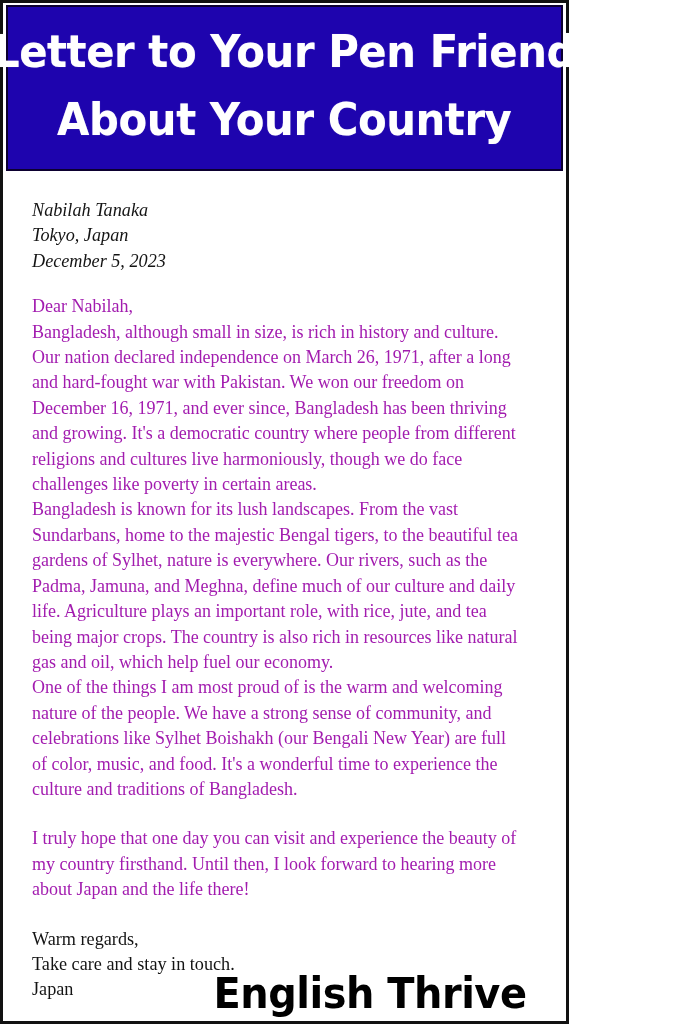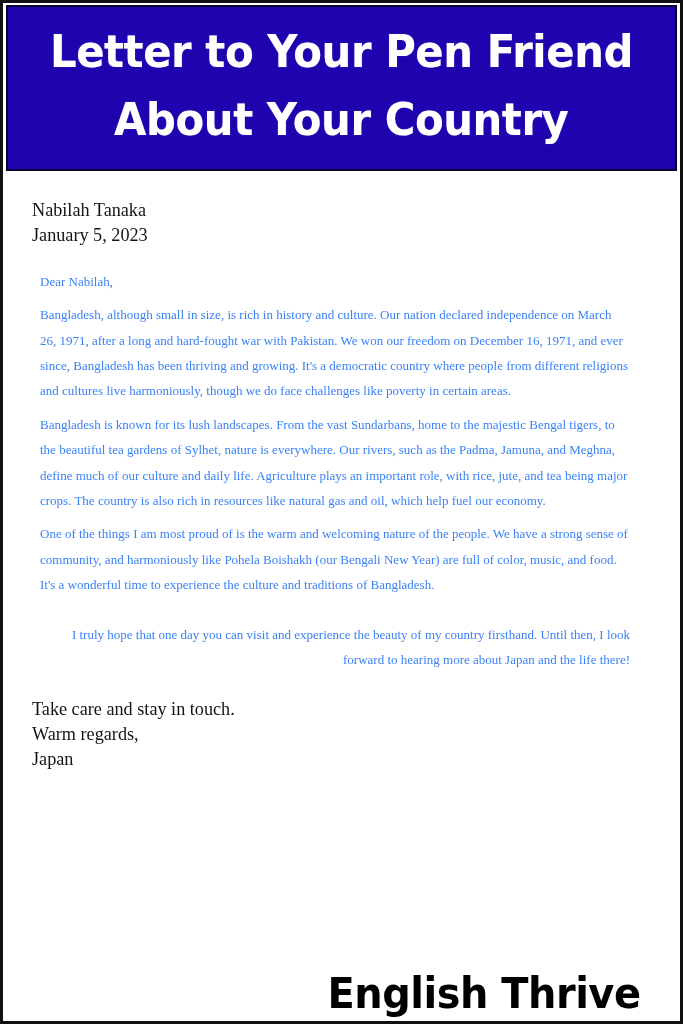--- a/index.html
+++ b/index.html
@@ -9,21 +9,21 @@
   }
   body {
     width: 683px;
     height: 1024px;
     overflow: hidden;
     font-family: "Liberation Serif", serif;
   }
 
   .page {
     position: relative;
-    width: 683px;
+    width: 569px;
     height: 1024px;
     box-sizing: border-box;
     background: #ffffff;
     border: 3px solid #111111;
     display: flex;
     flex-direction: column;
   }
 
   
   .banner {
@@ -62,39 +62,39 @@
   .letter {
     box-sizing: border-box;
     flex: 1 1 auto;
     padding: 22px 42px 0 29px;
     position: relative;
     overflow: hidden;
   }
 
   .addr-block {
     margin: 0 0 20px 0;
+    font-style: italic;
   }
   .addr-line,
   .sig-line {
     font-size: 18.2px;
     line-height: 25.4px;
     color: #141414;
     white-space: nowrap;
   }
 
   .para {
-    font-size: 13px;
+    font-size: 18px;
     line-height: 25.4px;
-    color: #3b82f6;
-    margin: 8px;
+    color: #a21caf;
+    margin: 0;
     text-align: left;
   }
   .para.spaced {
     margin-top: 24px;
-    text-align: right;
   }
 
   .sig-block {
     margin-top: 24px;
   }
 
   
   .brand {
     position: absolute;
     right: 40px;
@@ -119,31 +119,32 @@
     <div class="banner-line">Letter to Your Pen Friend</div>
     <div class="banner-line">About Your Country</div>
   </div>
 
   <div class="banner-gap"></div>
 
   <div class="letter">
 
     <div class="addr-block">
       <div class="addr-line">Nabilah Tanaka</div>
-      <div class="addr-line">January 5, 2023</div>
+      <div class="addr-line">Tokyo, Japan</div>
+      <div class="addr-line">December 5, 2023</div>
     </div>
 
     <p class="para">Dear Nabilah,</p>
     <p class="para">Bangladesh, although small in size, is rich in history and culture. Our nation declared independence on March 26, 1971, after a long and hard-fought war with Pakistan. We won our freedom on December 16, 1971, and ever since, Bangladesh has been thriving and growing. It's a democratic country where people from different religions and cultures live harmoniously, though we do face challenges like poverty in certain areas.</p>
     <p class="para">Bangladesh is known for its lush landscapes. From the vast Sundarbans, home to the majestic Bengal tigers, to the beautiful tea gardens of Sylhet, nature is everywhere. Our rivers, such as the Padma, Jamuna, and Meghna, define much of our culture and daily life. Agriculture plays an important role, with rice, jute, and tea being major crops. The country is also rich in resources like natural gas and oil, which help fuel our economy.</p>
-    <p class="para">One of the things I am most proud of is the warm and welcoming nature of the people. We have a strong sense of community, and harmoniously like Pohela Boishakh (our Bengali New Year) are full of color, music, and food. It's a wonderful time to experience the culture and traditions of Bangladesh.</p>
+    <p class="para">One of the things I am most proud of is the warm and welcoming nature of the people. We have a strong sense of community, and celebrations like Sylhet Boishakh (our Bengali New Year) are full of color, music, and food. It's a wonderful time to experience the culture and traditions of Bangladesh.</p>
     <p class="para spaced">I truly hope that one day you can visit and experience the beauty of my country firsthand. Until then, I look forward to hearing more about Japan and the life there!</p>
 
     <div class="sig-block">
+      <div class="sig-line">Warm regards,</div>
       <div class="sig-line">Take care and stay in touch.</div>
-      <div class="sig-line">Warm regards,</div>
       <div class="sig-line">Japan</div>
     </div>
 
     <div class="brand">English Thrive</div>
 
   </div>
 </div>
 
 </body></html>

